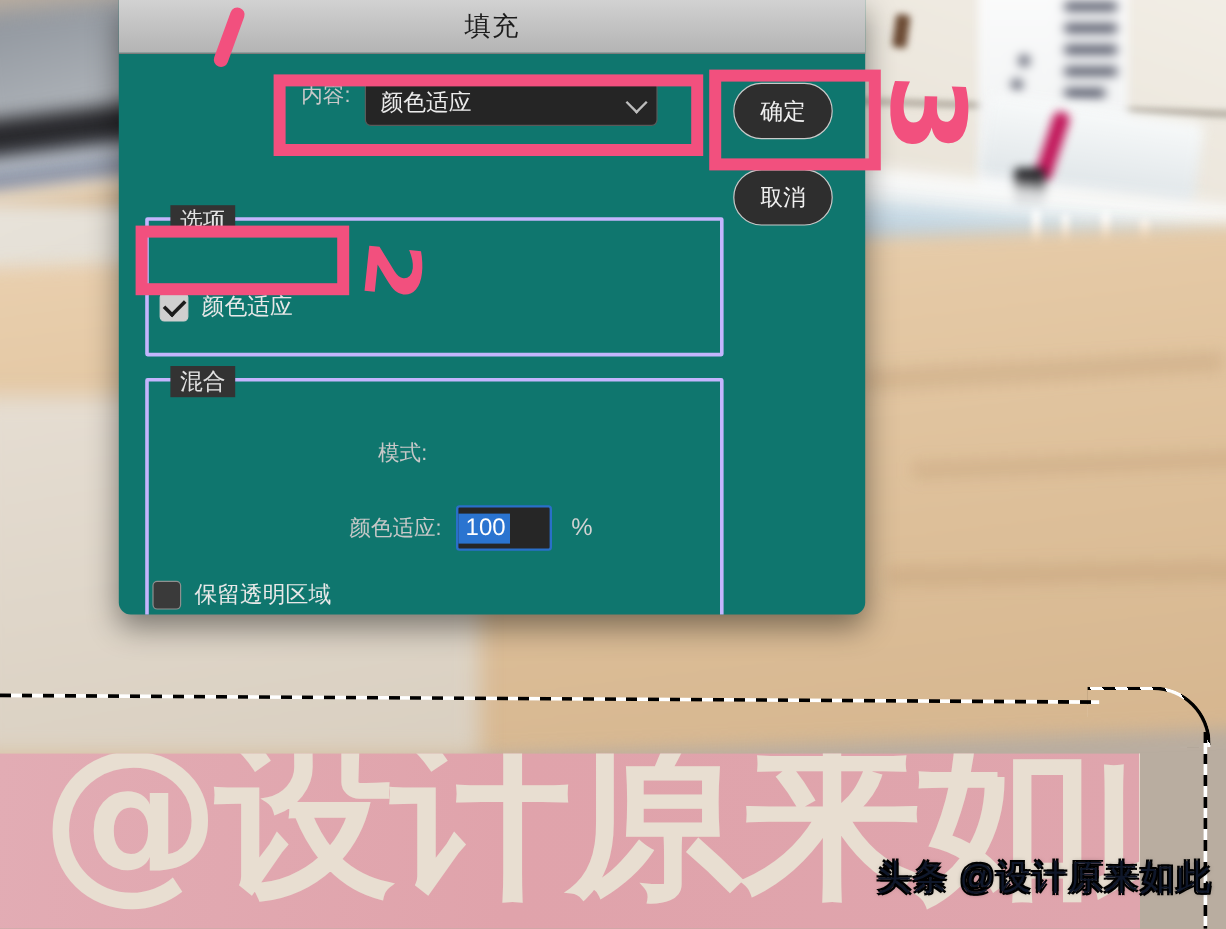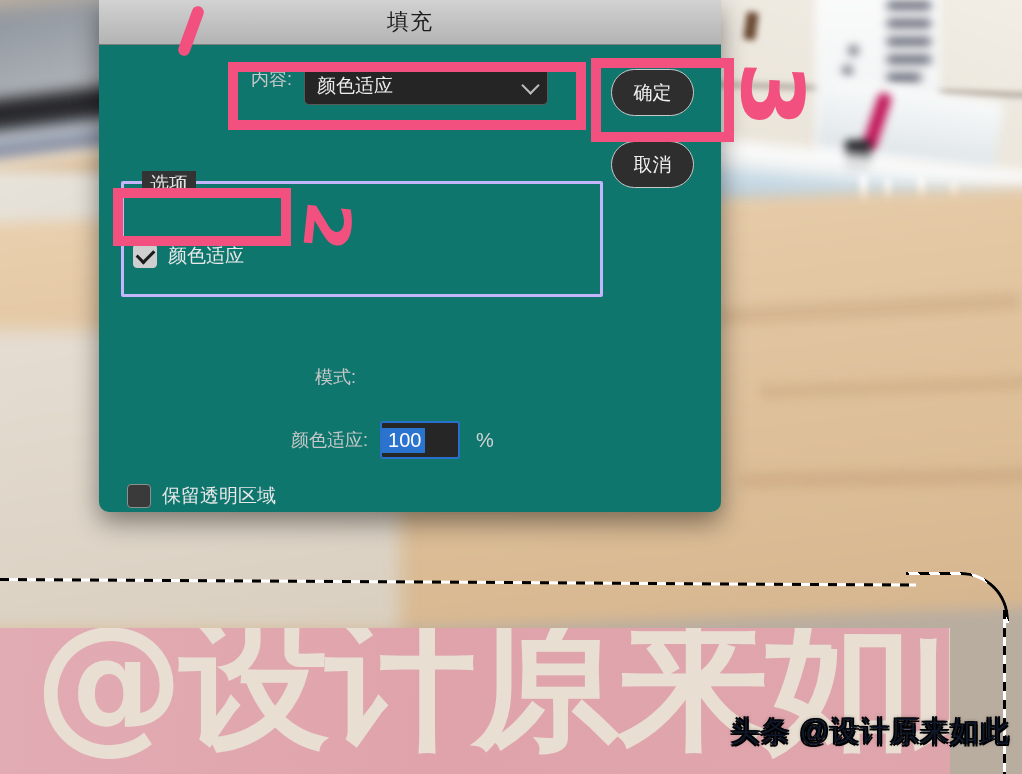--- a/index.html
+++ b/index.html
@@ -256,20 +256,23 @@
     <div class="group" id="grp-options">
       <span class="glabel">选项</span>
     </div>
     <div class="cbrow" id="row-coloradapt">
       <span class="cb on">
         <span class="tick"></span>
       </span>
       <span class="cbtxt">颜色适应</span>
     </div>
 
+    <div class="group" id="grp-blend">
+      <span class="glabel">混合</span>
+    </div>
 
     <div id="row-mode">
       <span class="lbl" style="margin-right:12px;">模式:</span>
     </div>
 
     <div id="row-opacity">
       <span class="lbl" style="margin-right:12px;">颜色适应:</span>
       <div class="numfield">
         <span class="sel">100</span>
       </div>

